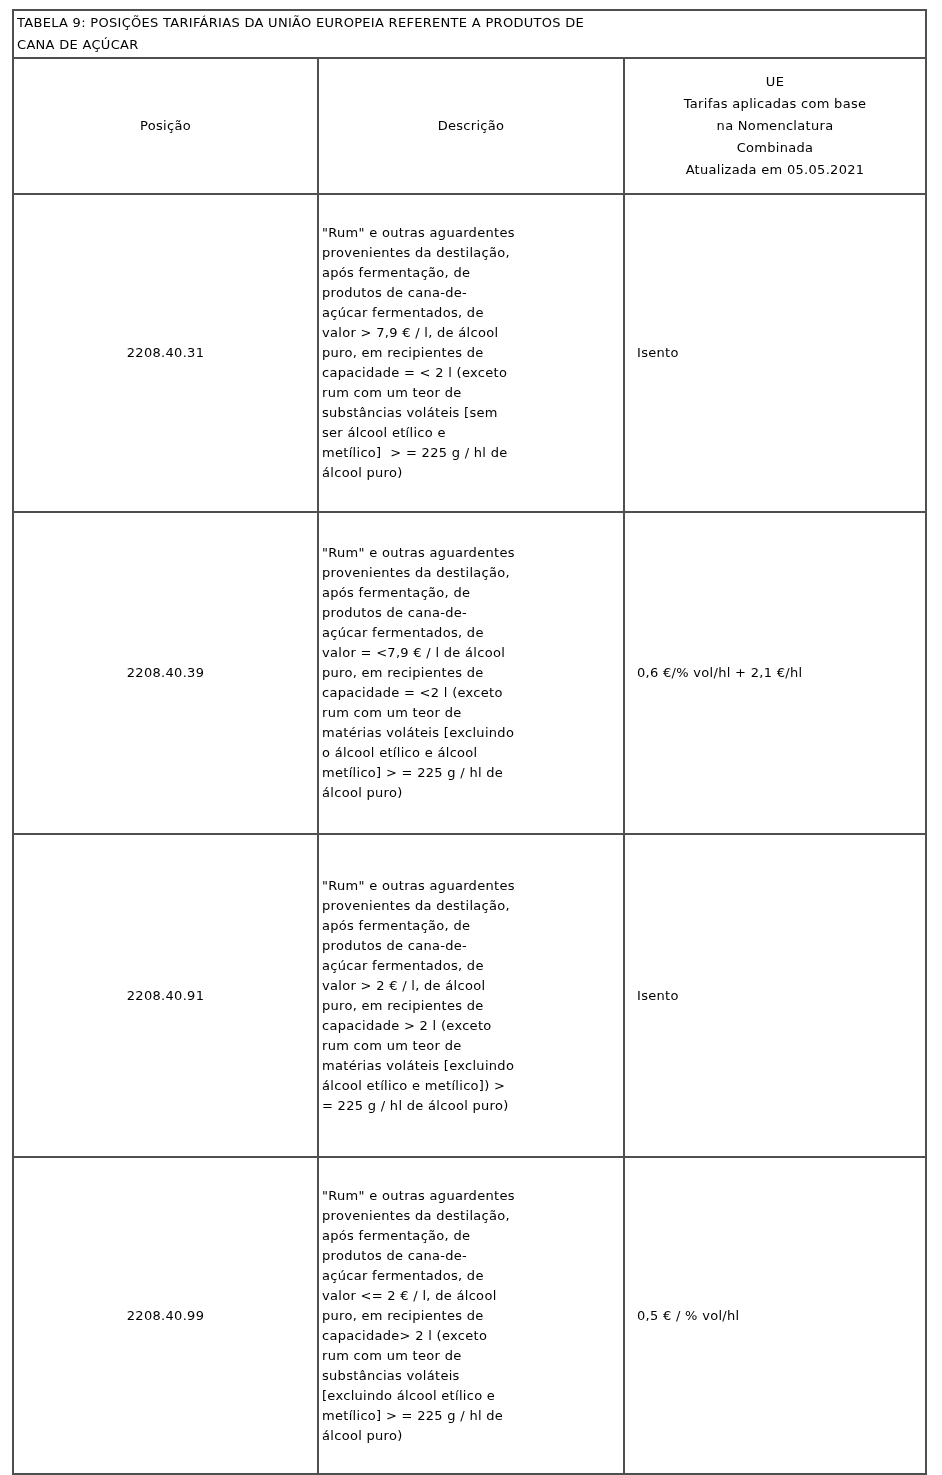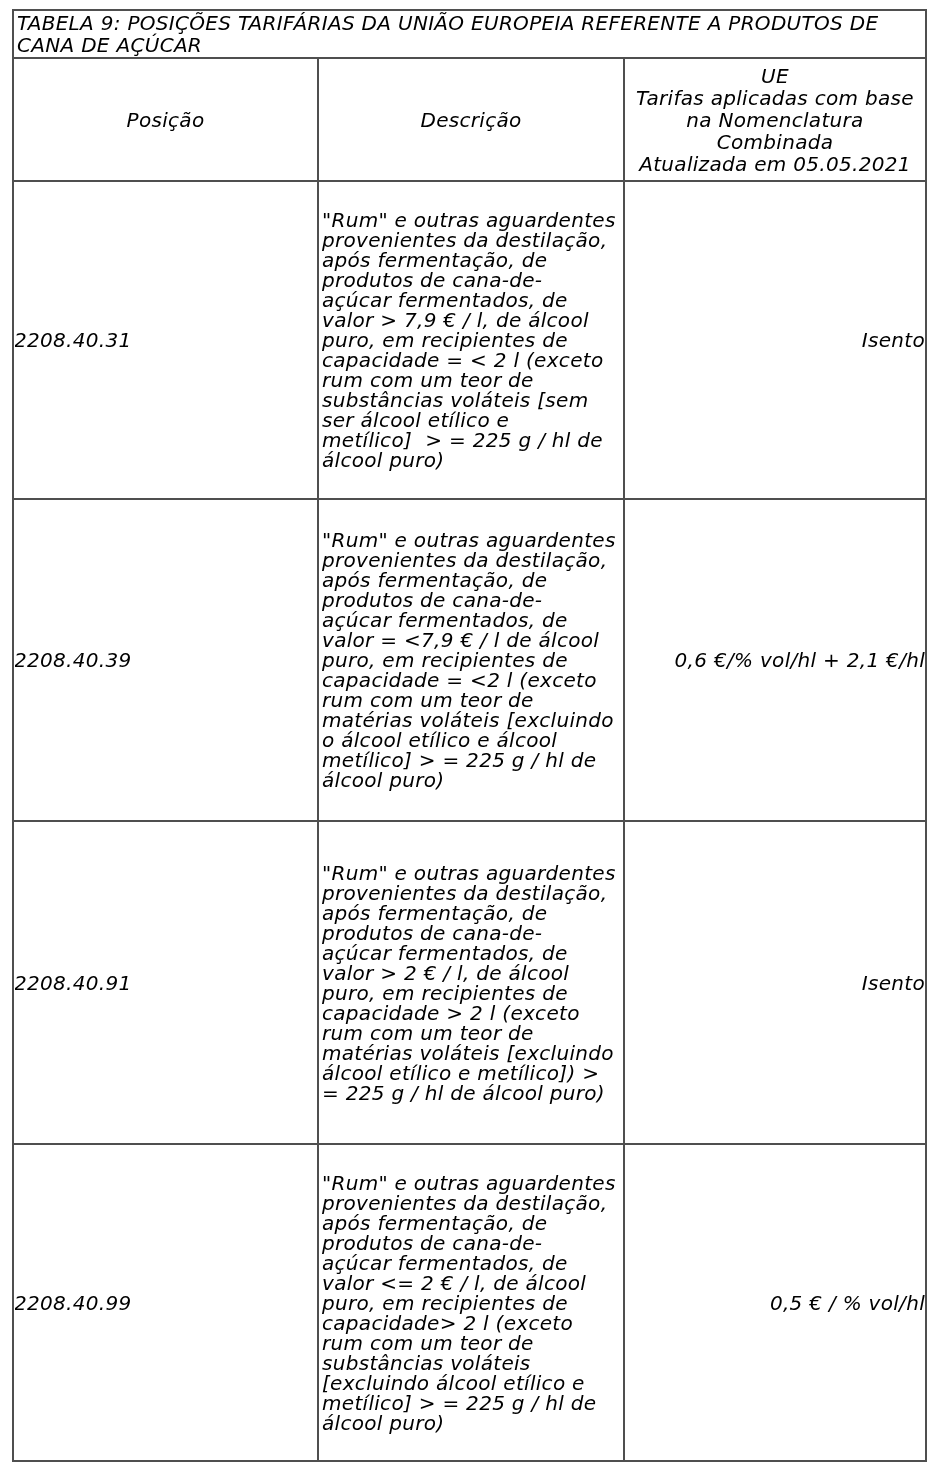--- a/index.html
+++ b/index.html
@@ -13,27 +13,26 @@
     position: relative;
   }
   table.tariff-table {
     position: absolute;
     left: 12px;
     top: 9px;
     width: 913px;
     border-collapse: collapse;
     table-layout: fixed;
     border: 2px solid #1f1f1f;
-    font-size: 20px;
+    font-size: 13px;
     letter-spacing: 0.3px;
-    font-style: italic;
   }
   td {
     border: 2px solid #4f4f4f;
-    padding: 0;
+    padding: 12px;
     line-height: 20px;
     vertical-align: middle;
     overflow: hidden;
     word-wrap: break-word;
   }
   .title-row    { height: 45px;  }
   .header-row   { height: 123px; }
   .data-row-1   { height: 318px; }
   .data-row-2   { height: 322px; }
   .data-row-3   { height: 323px; }
@@ -45,30 +44,30 @@
     vertical-align: top;
     white-space: pre-wrap;
     text-align: left;
   }
   .hdr-cell {
     text-align: center;
     white-space: pre-wrap;
     line-height: 22px;
   }
   .pos-cell {
-    text-align: left;
+    text-align: center;
     border-radius: 12px;
   }
   .desc-cell {
     text-align: left;
     padding: 0 1px 0 3px;
     white-space: pre-wrap;
   }
   .ue-cell {
-    text-align: right;
+    text-align: left;
     white-space: pre-wrap;
   }
 </style>
 </head>
 <body>
 
 <table class="tariff-table">
   <colgroup>
     <col style="width:305px">
     <col style="width:306px">

